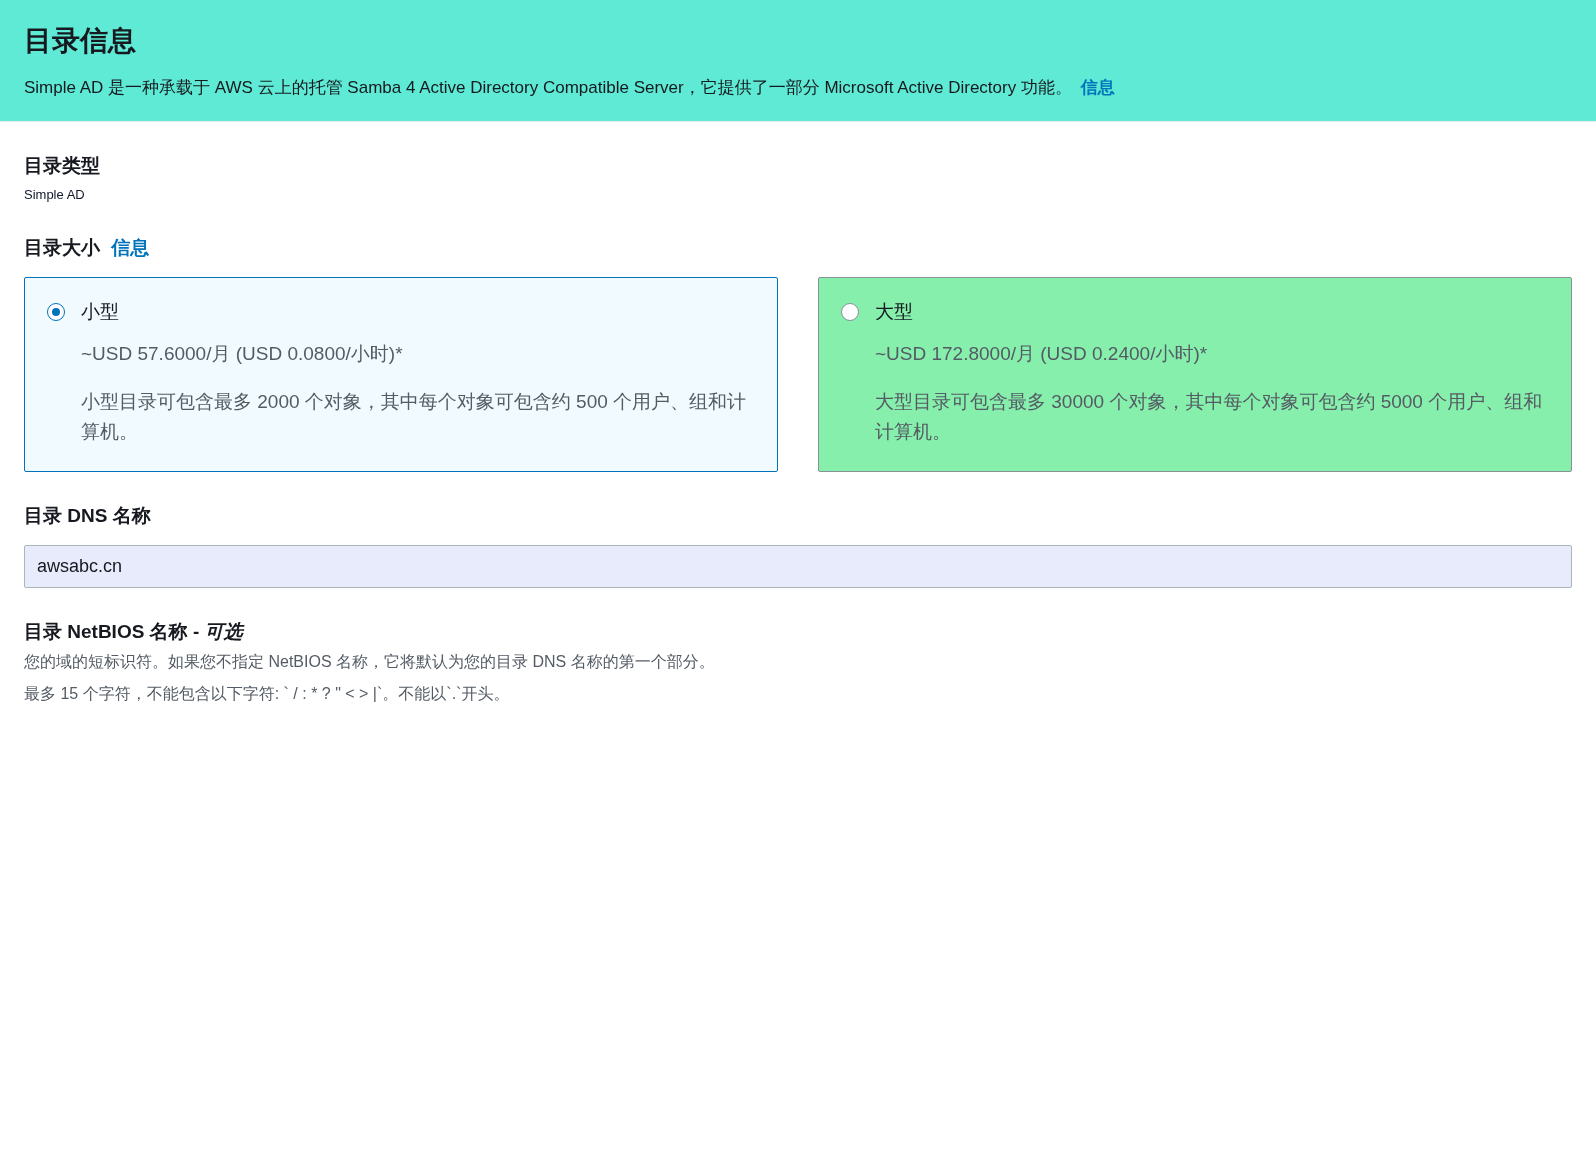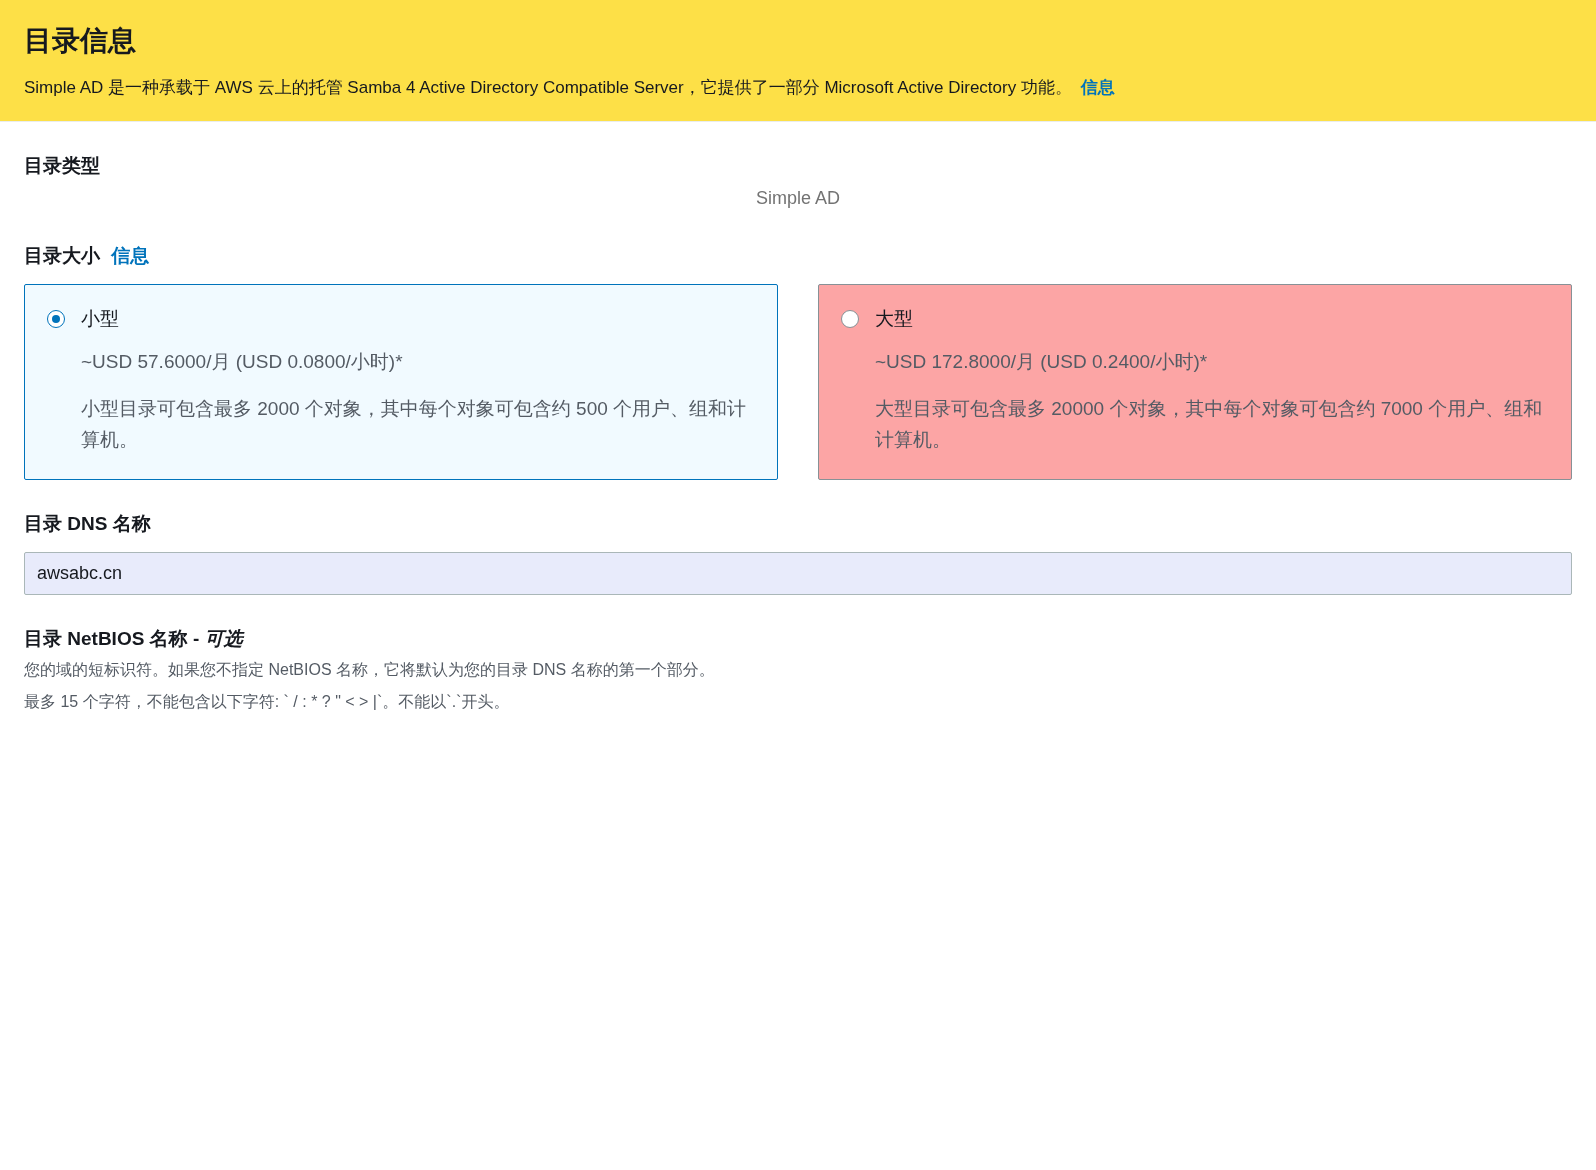--- a/index.html
+++ b/index.html
@@ -8,21 +8,21 @@
       padding: 0;
     }
     body {
       font-family: "Amazon Ember", "Helvetica Neue", Arial, sans-serif;
       background: #ffffff;
       color: #16191f;
       font-size: 14px;
       line-height: 1.5;
     }
     .header-section {
-      background: #fde047;
+      background: #5eead4;
       padding: 20px 24px 20px 24px;
       border-bottom: 1px solid #eaeded;
     }
     .page-title {
       font-size: 28px;
       font-weight: 700;
       color: #16191f;
       margin-bottom: 12px;
     }
     .page-description {
@@ -52,41 +52,40 @@
     .field-label .info-link {
       font-size: 19px;
       font-weight: 600;
       margin-left: 6px;
     }
     .field-label .optional-suffix {
       font-style: italic;
       font-weight: 700;
     }
     .field-value-static {
-      font-size: 18px;
-      color: #737373;
+      font-size: 13px;
+      color: #0f172a;
       margin-top: 2px;
-      text-align: center;
     }
     .field-helper {
       font-size: 16px;
       color: #545b64;
       margin-top: 4px;
     }
     .size-options {
       display: flex;
       gap: 40px;
       margin-top: 14px;
     }
     .size-card {
       flex: 1;
       border: 1px solid #879196;
       border-radius: 2px;
       padding: 20px 22px 24px 22px;
-      background: #fca5a5;
+      background: #86efac;
       cursor: pointer;
       position: relative;
     }
     .size-card.selected {
       border: 1px solid #0073bb;
       background: #f1faff;
     }
     .size-card-header {
       display: flex;
       align-items: center;
@@ -192,21 +191,21 @@
       </div>
 
       <div class="size-card">
         <div class="size-card-header">
           <span class="radio-outer">
             <span class="radio-inner"></span>
           </span>
           <span class="size-card-title">大型</span>
         </div>
         <div class="size-card-price">~USD 172.8000/月 (USD 0.2400/小时)*</div>
-        <div class="size-card-desc">大型目录可包含最多 20000 个对象，其中每个对象可包含约 7000 个用户、组和计算机。</div>
+        <div class="size-card-desc">大型目录可包含最多 30000 个对象，其中每个对象可包含约 5000 个用户、组和计算机。</div>
       </div>
 
     </div>
   </div>
 
   <div class="field-group">
     <div class="field-label">目录 DNS 名称</div>
     <input type="text" class="text-input highlighted" value="awsabc.cn" style="">
   </div>
 

